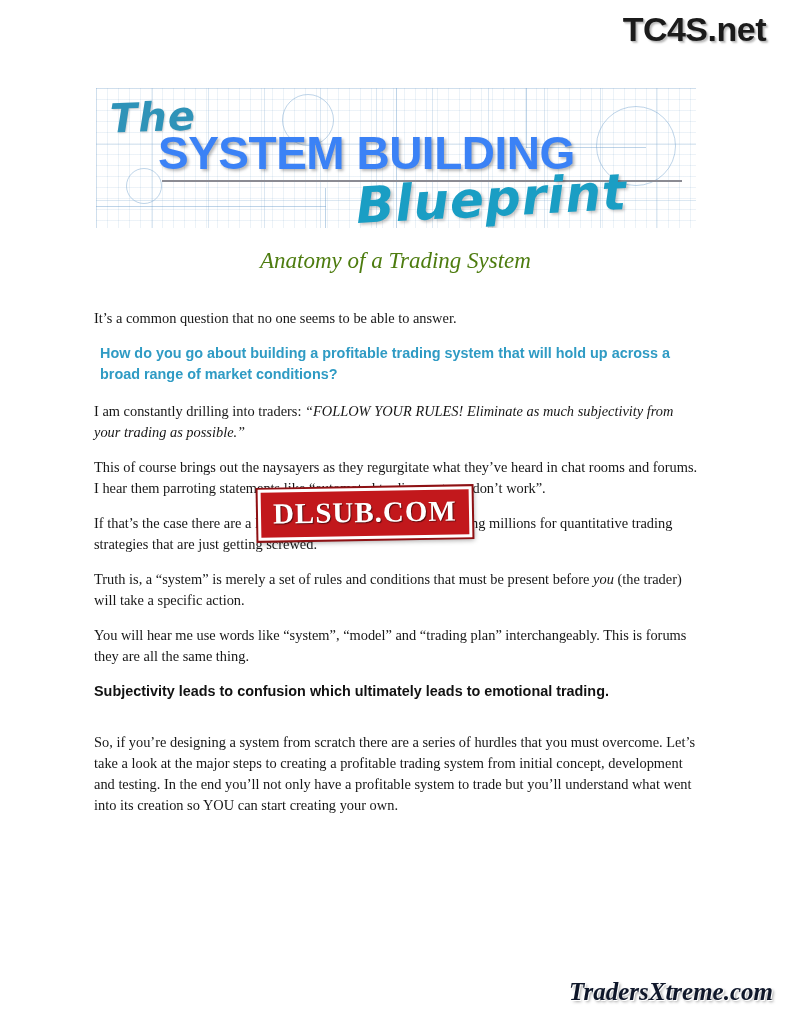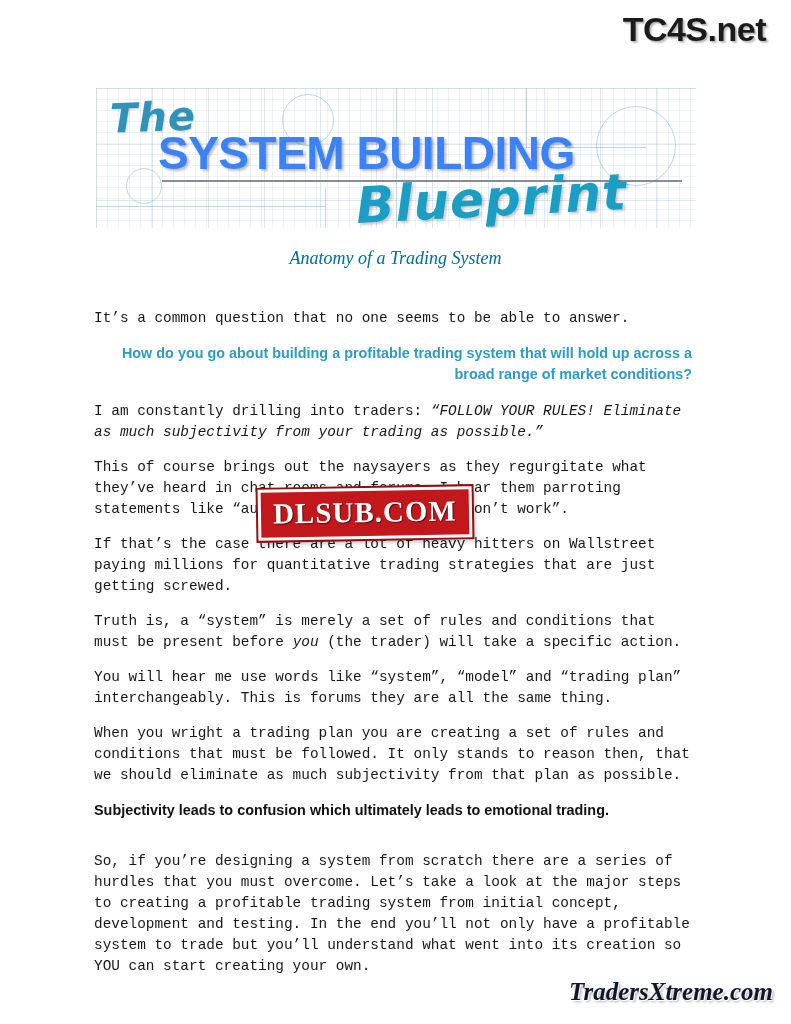--- a/index.html
+++ b/index.html
@@ -112,40 +112,40 @@
 
   
   .doc-subtitle {
     position: absolute;
     top: 248px;
     left: 0;
     width: 791px;
     text-align: center;
     font-family: "Liberation Serif", serif;
     font-style: italic;
-    font-size: 18px;
-    color: #0369a1;
+    font-size: 23px;
+    color: #4d7c0f;
   }
   .content {
     position: absolute;
     left: 94px;
     top: 308px;
     width: 604px;
   }
   .para {
-    font-family: Liberation Mono, monospace;
+    font-family: Liberation Serif, serif;
     font-size: 14.4px;
     line-height: 21px;
     color: #171717;
     margin: 0 0 14px 0;
   }
   .highlight {
     font-weight: bold;
     color: #2f9bc4;
-    text-align: right;
+    text-align: left;
     font-size: 14.4px;
     line-height: 21px;
     margin: 4px 0 16px 0;
     padding: 0 6px;
   }
   .bold-line {
     font-weight: bold;
     color: #121212;
     font-size: 14.4px;
     line-height: 21px;
@@ -228,21 +228,20 @@
   <p class="para">This of course brings out the naysayers as they regurgitate what they’ve heard in chat rooms and forums.  I hear them parroting statements like “automated trading systems don’t work”.</p>
 
   <p class="para">If that’s the case there are a lot of heavy hitters on Wallstreet paying millions for quantitative trading strategies that are just getting screwed.</p>
 
   <p class="para">
     <span>Truth is, a “system” is merely a set of rules and conditions that must be present before </span><em class="ital">you</em><span> (the trader) will take a specific action.</span>
   </p>
 
   <p class="para">You will hear me use words like “system”, “model” and “trading plan” interchangeably.  This is forums they are all the same thing.</p>
 
-  <p class="para">When you wright a trading plan you are creating a set of rules and conditions that must be followed.  It only stands to reason then, that we should eliminate as much subjectivity from that plan as possible.</p>
 
   <p class="bold-line">Subjectivity leads to confusion which ultimately leads to emotional trading.</p>
 
   <p class="para">So, if you’re designing a system from scratch there are a series of hurdles that you must overcome.  Let’s take a look at the major steps to creating a profitable trading system from initial concept, development and testing.  In the end you’ll not only have a profitable system to trade but you’ll understand what went into its creation so YOU can start creating your own.</p>
 
 </div>
 
 <div class="stamp">
   <span class="stamp-text">DLSUB.COM</span>
 </div>

